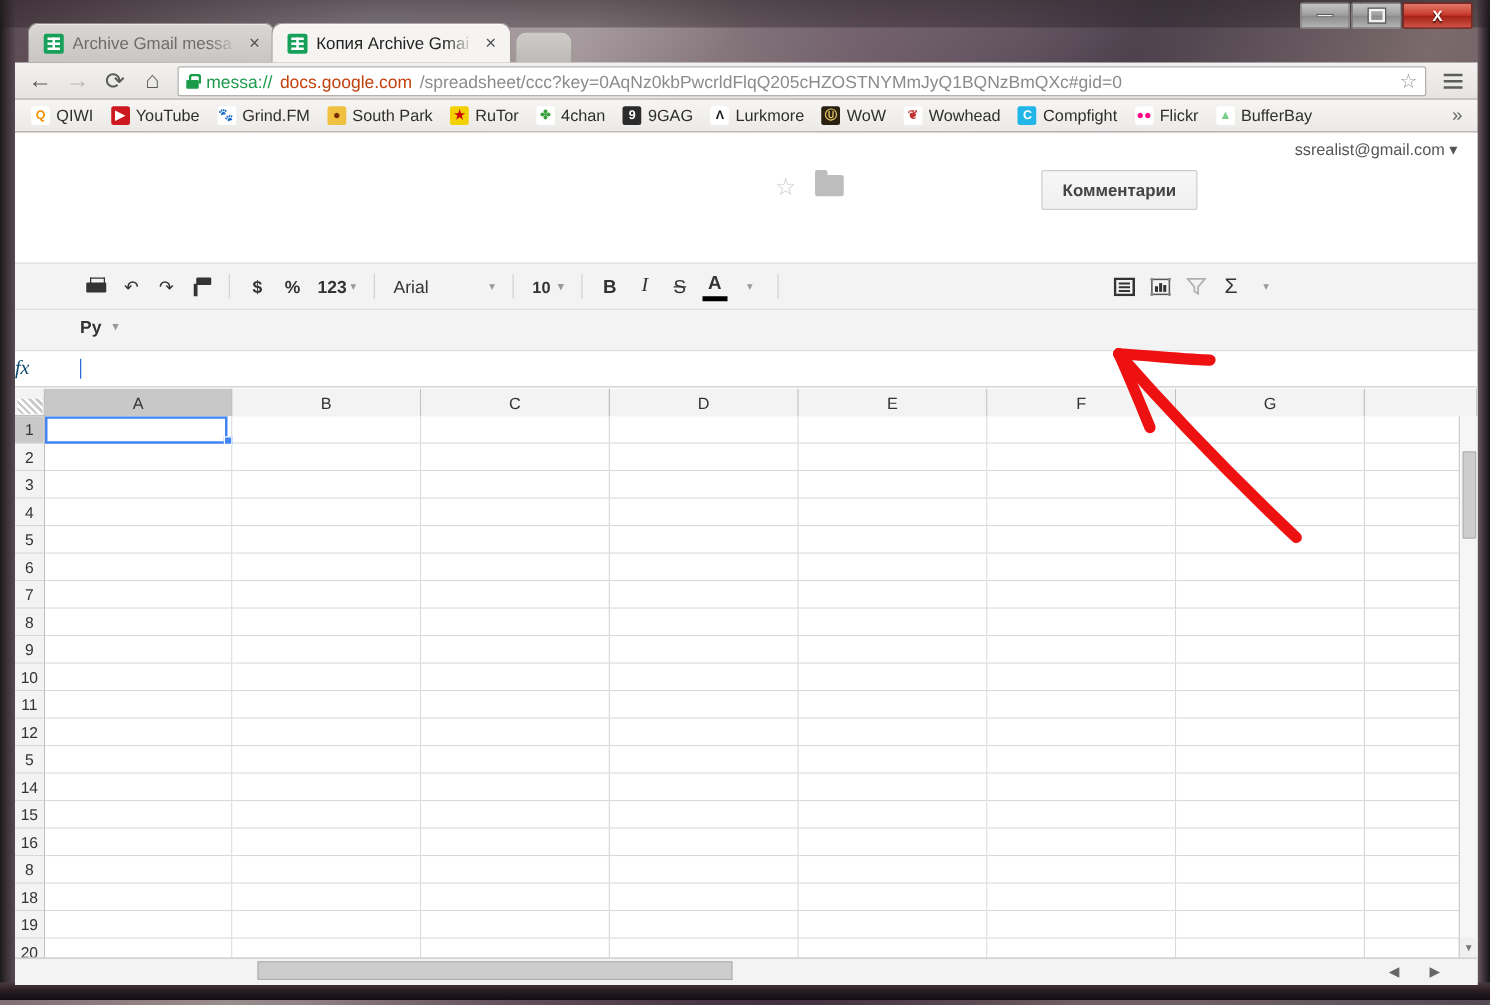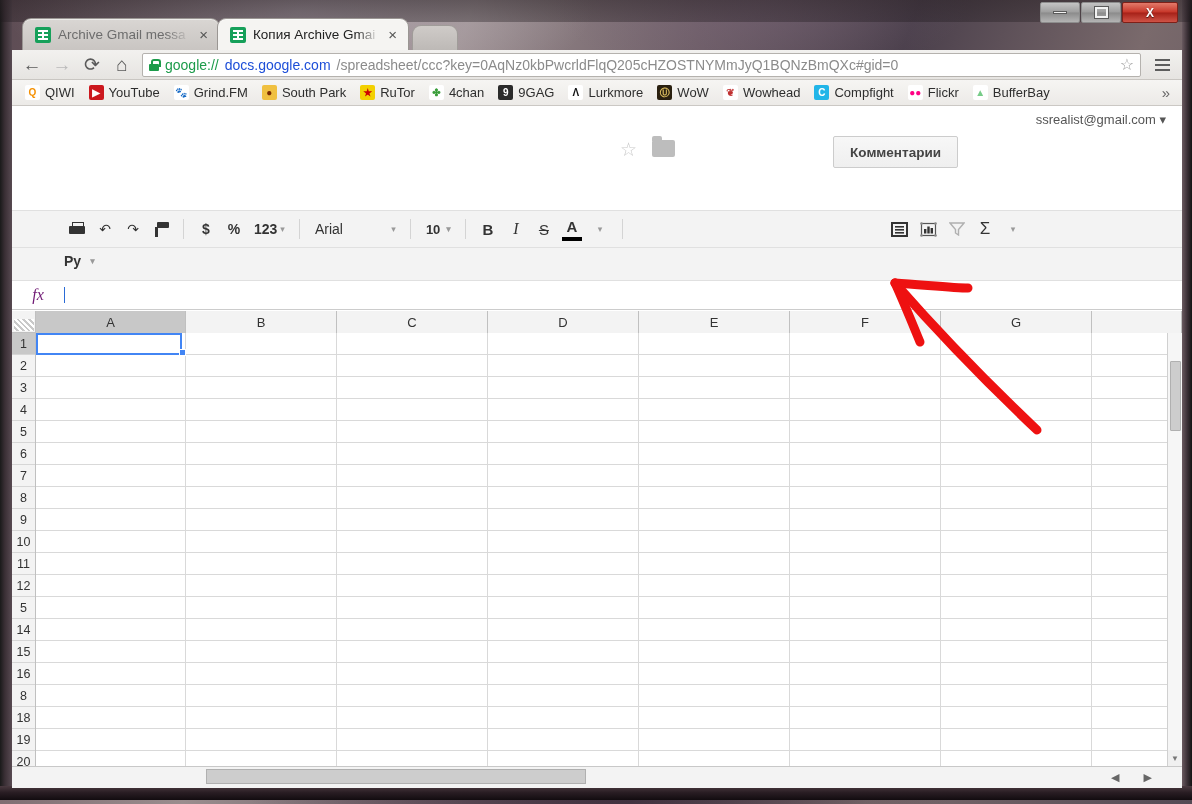--- a/index.html
+++ b/index.html
@@ -136,21 +136,21 @@
     font-size: 14px; cursor: text;
   }
   .lock-icon {
     width:10px; height:12px; position:relative; flex:0 0 10px;
   }
   .lock-icon::before{ content:""; position:absolute; left:0; bottom:0; width:10px; height:7px;
      background:#1c9b4a; border-radius:1px;}
   .lock-icon::after{ content:""; position:absolute; left:2px; top:0; width:6px; height:6px;
      border:2px solid #1c9b4a; border-bottom:none; border-radius:3px 3px 0 0;}
   .url-scheme { color:#1c9b4a; }
-  .url-host   { color:#1d4ed8; }
+  .url-host   { color:#c2410c; }
   .url-rest   { color:#8b8b8b; }
   .star-icon  { color:#9a9a9a; font-size:16px; margin-left:auto; cursor:pointer;}
   .menu-icon  { display:flex; flex-direction:column; gap:3px; padding:4px 6px; cursor:pointer;}
   .menu-icon i{ display:block; width:15px; height:2px; background:#5d5d5d;}
 
   
   #bookmarks {
     position:absolute; left:12px; top:80px; width:1170px; height:26px;
     background: linear-gradient(180deg,#f6f5f3,#eceae7);
     border-bottom:1px solid #cbc8c4;
@@ -245,21 +245,21 @@
 
   
   #namebar { position:absolute; left:0; top:142px; width:1170px; height:32px; background:#f3f3f3;}
   #namebox { position:absolute; left:52px; top:5px; display:flex; align-items:center; gap:6px;
              font-size:14px; font-weight:bold; color:#333; cursor:pointer;}
   #formulabar {
     position:absolute; left:0; top:174px; width:1170px; height:30px;
     background:#fff; border-top:1px solid #e0e0e0; border-bottom:1px solid #ccc;
     display:flex; align-items:center;
   }
-  #fx { width:52px; text-align:center; font-style:italic; font-size:16px; color:#701a75;
+  #fx { width:52px; font-style:italic; font-size:16px; color:#0c4a6e;
         font-family:"Liberation Serif", serif;}
   #fcaret { width:1px; height:16px; background:#2a6bd6; }
 
   
   #grid { position:absolute; left:0; top:205px; width:1170px; height:477px; background:#fff; }
   #corner {
     position:absolute; left:0; top:0; width:24px; height:22px;
     background:#f3f3f3; border-right:1px solid #c0c0c0; border-bottom:1px solid #c0c0c0;
   }
   #corner::after{content:"";position:absolute;left:2px;top:8px;width:20px;height:12px;
@@ -363,21 +363,21 @@
     <div class="tab-newstub"></div>
   </div>
 
   <div id="navbar">
     <div class="navbtn">←</div>
     <div class="navbtn disabled">→</div>
     <div class="navbtn">⟳</div>
     <div class="navbtn">⌂</div>
     <div id="omnibox">
       <span class="lock-icon"></span>
-      <span class="url-scheme">google://</span>
+      <span class="url-scheme">messa://</span>
         <span class="url-host">docs.google.com</span>
         <span class="url-rest">/spreadsheet/ccc?key=0AqNz0kbPwcrldFlqQ205cHZOSTNYMmJyQ1BQNzBmQXc#gid=0</span>
       <span class="star-icon">☆</span>
     </div>
     <div class="menu-icon">
       <i></i>
         <i></i>
         <i></i>
     </div>
   </div>

